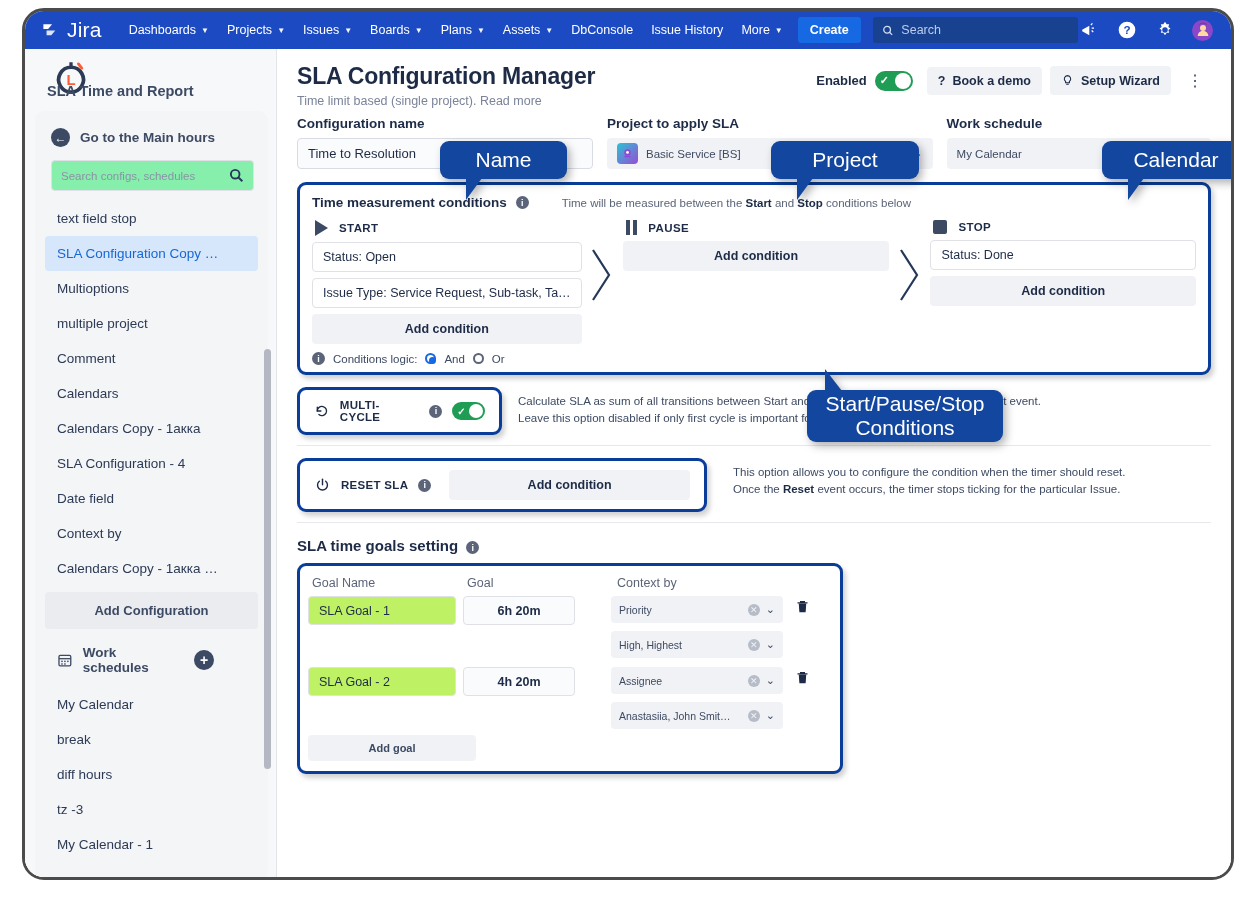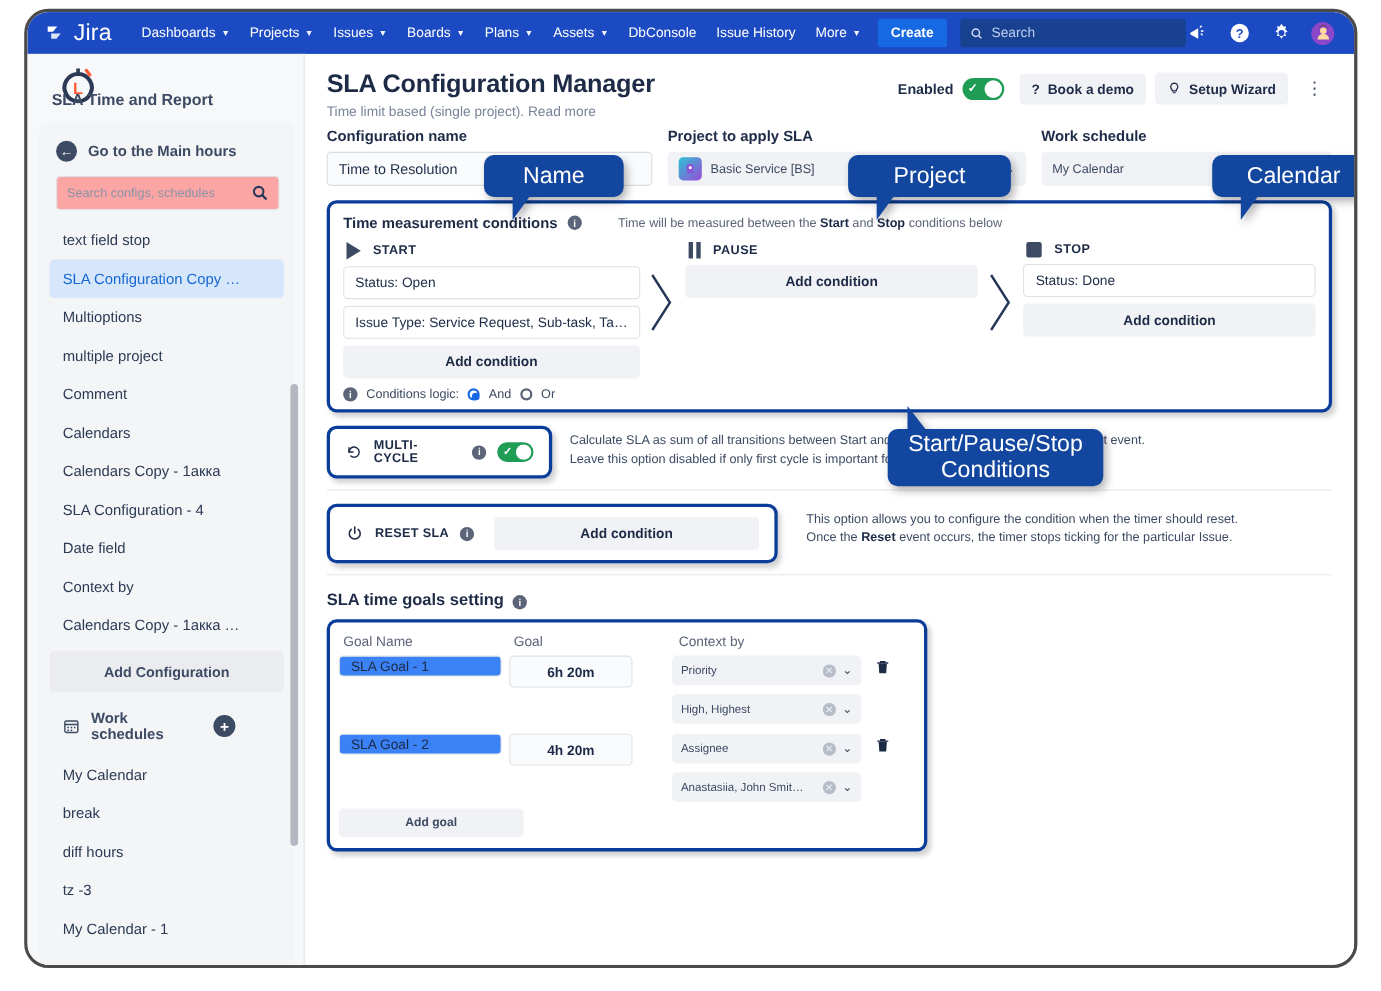--- a/index.html
+++ b/index.html
@@ -90,21 +90,21 @@
     padding: 9px 14px 9px 16px;
     font-size: 13.5px; font-weight: bold; color: #3d4a63;
   }
   .back-circle {
     width: 19px; height:19px; border-radius: 50%;
     background: #3d4a63; color: #fff; font-size: 12px;
     display:flex; align-items:center; justify-content:center;
   }
   .side-search {
     margin: 4px 14px 8px 16px;
-    background: #fca5a5; border: 1px solid #dfe1e6; border-radius: 4px;
+    background: #86efac; border: 1px solid #dfe1e6; border-radius: 4px;
     height: 31px; display: flex; align-items: center; padding: 0 9px;
   }
   .side-search input {
     border: none; outline: none; flex: 1; font-size: 11.5px; color: #5b6478;
     font-family: "Liberation Sans", sans-serif; background: transparent;
   }
   .side-search input::placeholder { color: #8a93a6; }
   .side-list { padding: 2px 10px 0 10px; }
   .side-item {
     font-size: 13.5px; color: #2c3a55;
@@ -228,22 +228,22 @@
   .sm-toggle .knob { position:absolute; right:2px; width:14px;height:14px;border-radius:50%;background:#fff;}
   .sm-toggle .chk { color:#fff; font-size:10px; margin-left:5px; font-weight:bold;}
 
   .goals-title { font-size: 15px; font-weight: bold; color: #1d2b47; display:flex; align-items:flex-end; gap:8px; margin: 14px 0 9px 0;}
   .goals-panel { padding: 8px 10px 10px 8px; }
   .goals-grid-head { display: flex; font-size: 12.5px; color: #5b6478; padding: 2px 0 6px 4px;}
   .gh-name { width: 155px; }
   .gh-goal { width: 150px; }
   .goal-row { display: flex; align-items: flex-start; margin-bottom: 0; }
   .goal-name-in {
-    width: 148px; height: 19px; border: 1px solid #dfe1e6; border-radius: 4px;
-    background: #3b82f6; display:flex; align-items:center; padding: 0 10px;
+    width: 148px; height: 29px; border: 1px solid #dfe1e6; border-radius: 4px;
+    background: #bef264; display:flex; align-items:center; padding: 0 10px;
     font-size: 12.5px; color: #1d2b47; margin-right: 7px;
   }
   .goal-val {
     width: 112px; height: 29px; border: 1px solid #dfe1e6; border-radius: 4px;
     background: #fafbfc; display:flex; align-items:center; justify-content:center;
     font-size: 12.5px; font-weight: bold; color: #1d2b47; margin-right: 36px;
   }
   .ctx-chip {
     width: 172px; height: 27px; background: #f1f2f5; border-radius: 4px;
     display: flex; align-items: center; padding: 0 8px; gap: 6px;

